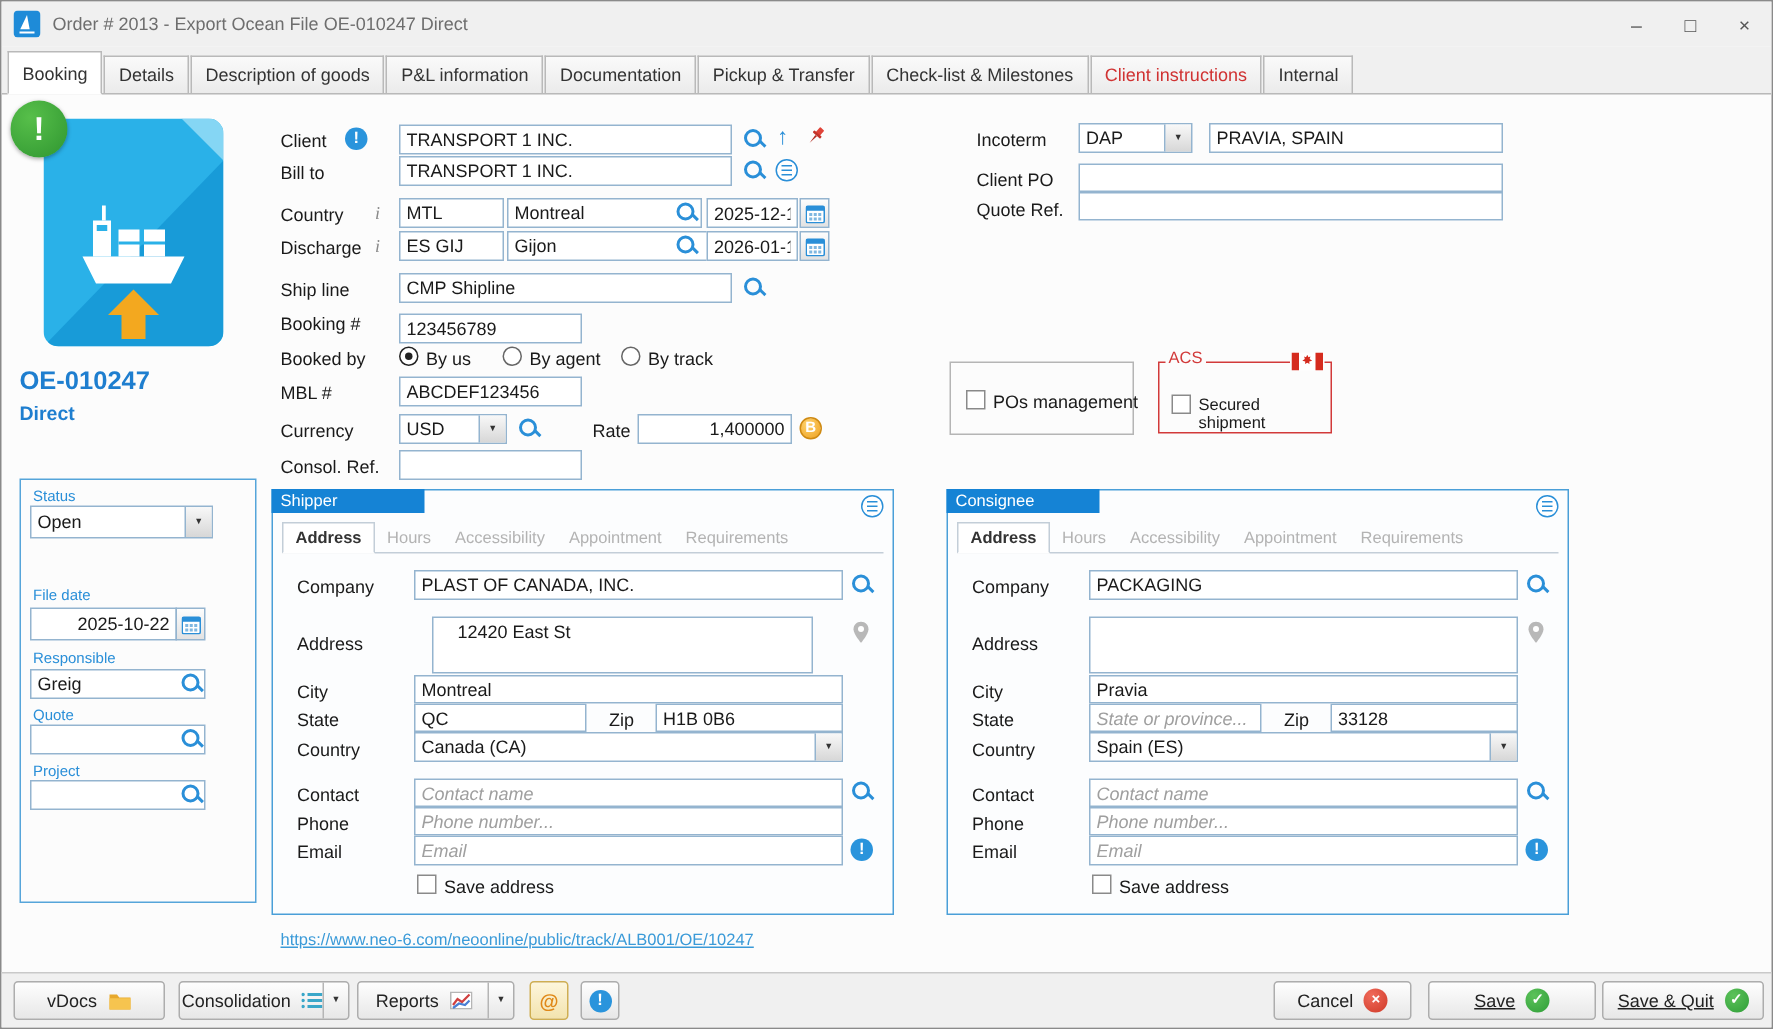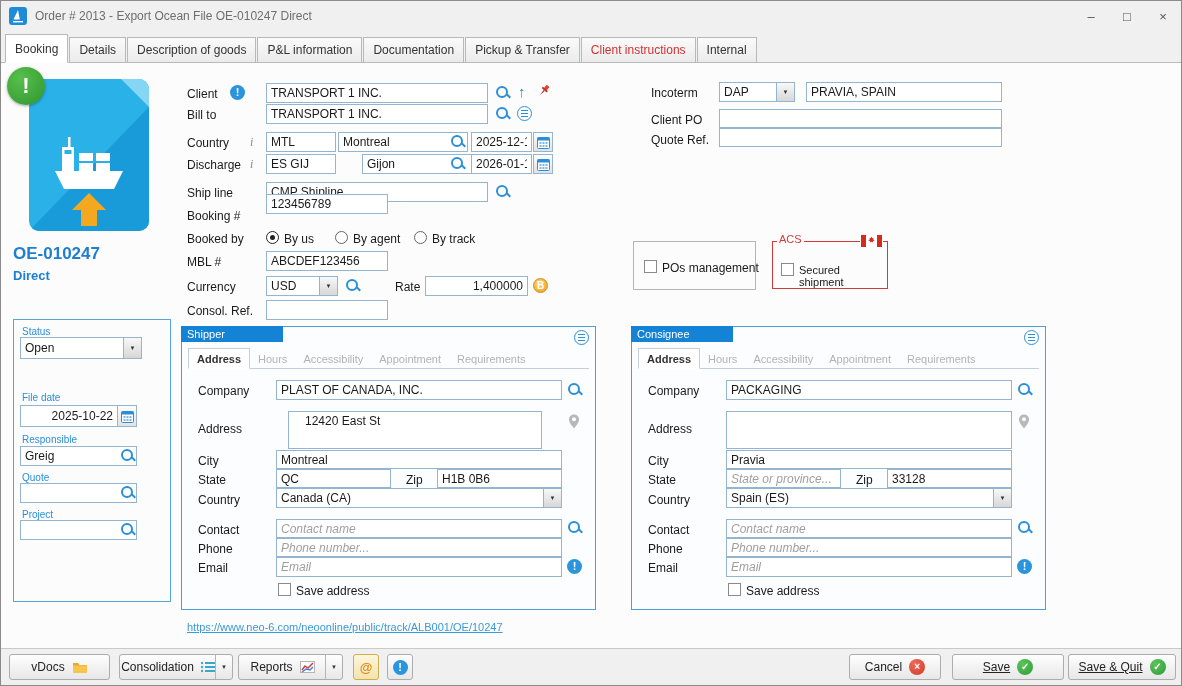--- a/index.html
+++ b/index.html
@@ -87,20 +87,21 @@
     </div>
   </div>
 
   <div class="tabbar">
     <span class="tab active">Booking</span>
     <span class="tab">Details</span>
     <span class="tab">Description of goods</span>
     <span class="tab">P&amp;L information</span>
     <span class="tab">Documentation</span>
     <span class="tab">Pickup &amp; Transfer</span>
+    <span class="tab">Check-list &amp; Milestones</span>
     <span class="tab alert">Client instructions</span>
     <span class="tab">Internal</span>
   </div>
 
   <div class="abs badge" style="left:6px;top:66px">
       <span>!</span>
     </div>
   <div class="abs" style="left:28px;top:78px">
     <svg width="120" height="152" viewBox="0 0 120 152">
       <defs>
@@ -200,21 +201,21 @@
           <rect x="2.5" y="9" width="2" height="2"></rect>
           <rect x="5.5" y="9" width="2" height="2"></rect>
           <rect x="8.5" y="9" width="2" height="2"></rect>
         </g>
       </svg>
     </span>
 
   <span class="abs lbl" style="left:186px;top:157px">Discharge</span>
   <span class="abs info" style="left:249px;top:156px">i</span>
   <input class="fld" style="left: 265px; top: 153px; width: 70px;" value="ES GIJ">
-  <input class="fld" style="left: 337px; top: 153px; width: 156px; margin-left: 24px;" value="Gijon">
+  <input class="fld" style="left: 337px; top: 153px; width: 156px;" value="Gijon">
   <span class="mag" style="left:449px;top:155px"></span>
   <input class="fld" style="left: 470px; top: 153px; width: 61px;" value="2026-01-17">
   <span class="calbtn" style="left:532px;top:153px">
       <svg width="13" height="13" viewBox="0 0 13 13">
         <rect x="0.5" y="1.5" width="12" height="11" rx="1" fill="#fff" stroke="#2a8fd8"></rect>
         <rect x="0.5" y="1.5" width="12" height="3" fill="#2a8fd8"></rect>
         <g fill="#7fb7e0">
           <rect x="2.5" y="6" width="2" height="2"></rect>
           <rect x="5.5" y="6" width="2" height="2"></rect>
           <rect x="8.5" y="6" width="2" height="2"></rect>
@@ -223,21 +224,21 @@
           <rect x="8.5" y="9" width="2" height="2"></rect>
         </g>
       </svg>
     </span>
 
   <span class="abs lbl" style="left:186px;top:185px">Ship line</span>
   <input class="fld" style="left: 265px; top: 181px; width: 222px;" value="CMP Shipline">
   <span class="mag" style="left:494px;top:183px"></span>
 
   <span class="abs lbl" style="left:186px;top:208px">Booking #</span>
-  <input class="fld" style="left: 265px; top: 193px; width: 122px;" value="123456789">
+  <input class="fld" style="left: 265px; top: 208px; width: 122px;" value="123456789">
 
   <span class="abs lbl" style="left:186px;top:231px">Booked by</span>
   <span class="abs radio sel" style="left:265px;top:230px"></span>
   <span class="abs lbl" style="left:283px;top:231px">By us</span>
   <span class="abs radio" style="left:334px;top:230px"></span>
   <span class="abs lbl" style="left:352px;top:231px">By agent</span>
   <span class="abs radio" style="left:413px;top:230px"></span>
   <span class="abs lbl" style="left:431px;top:231px">By track</span>
 
   <span class="abs lbl" style="left:186px;top:254px">MBL #</span>

